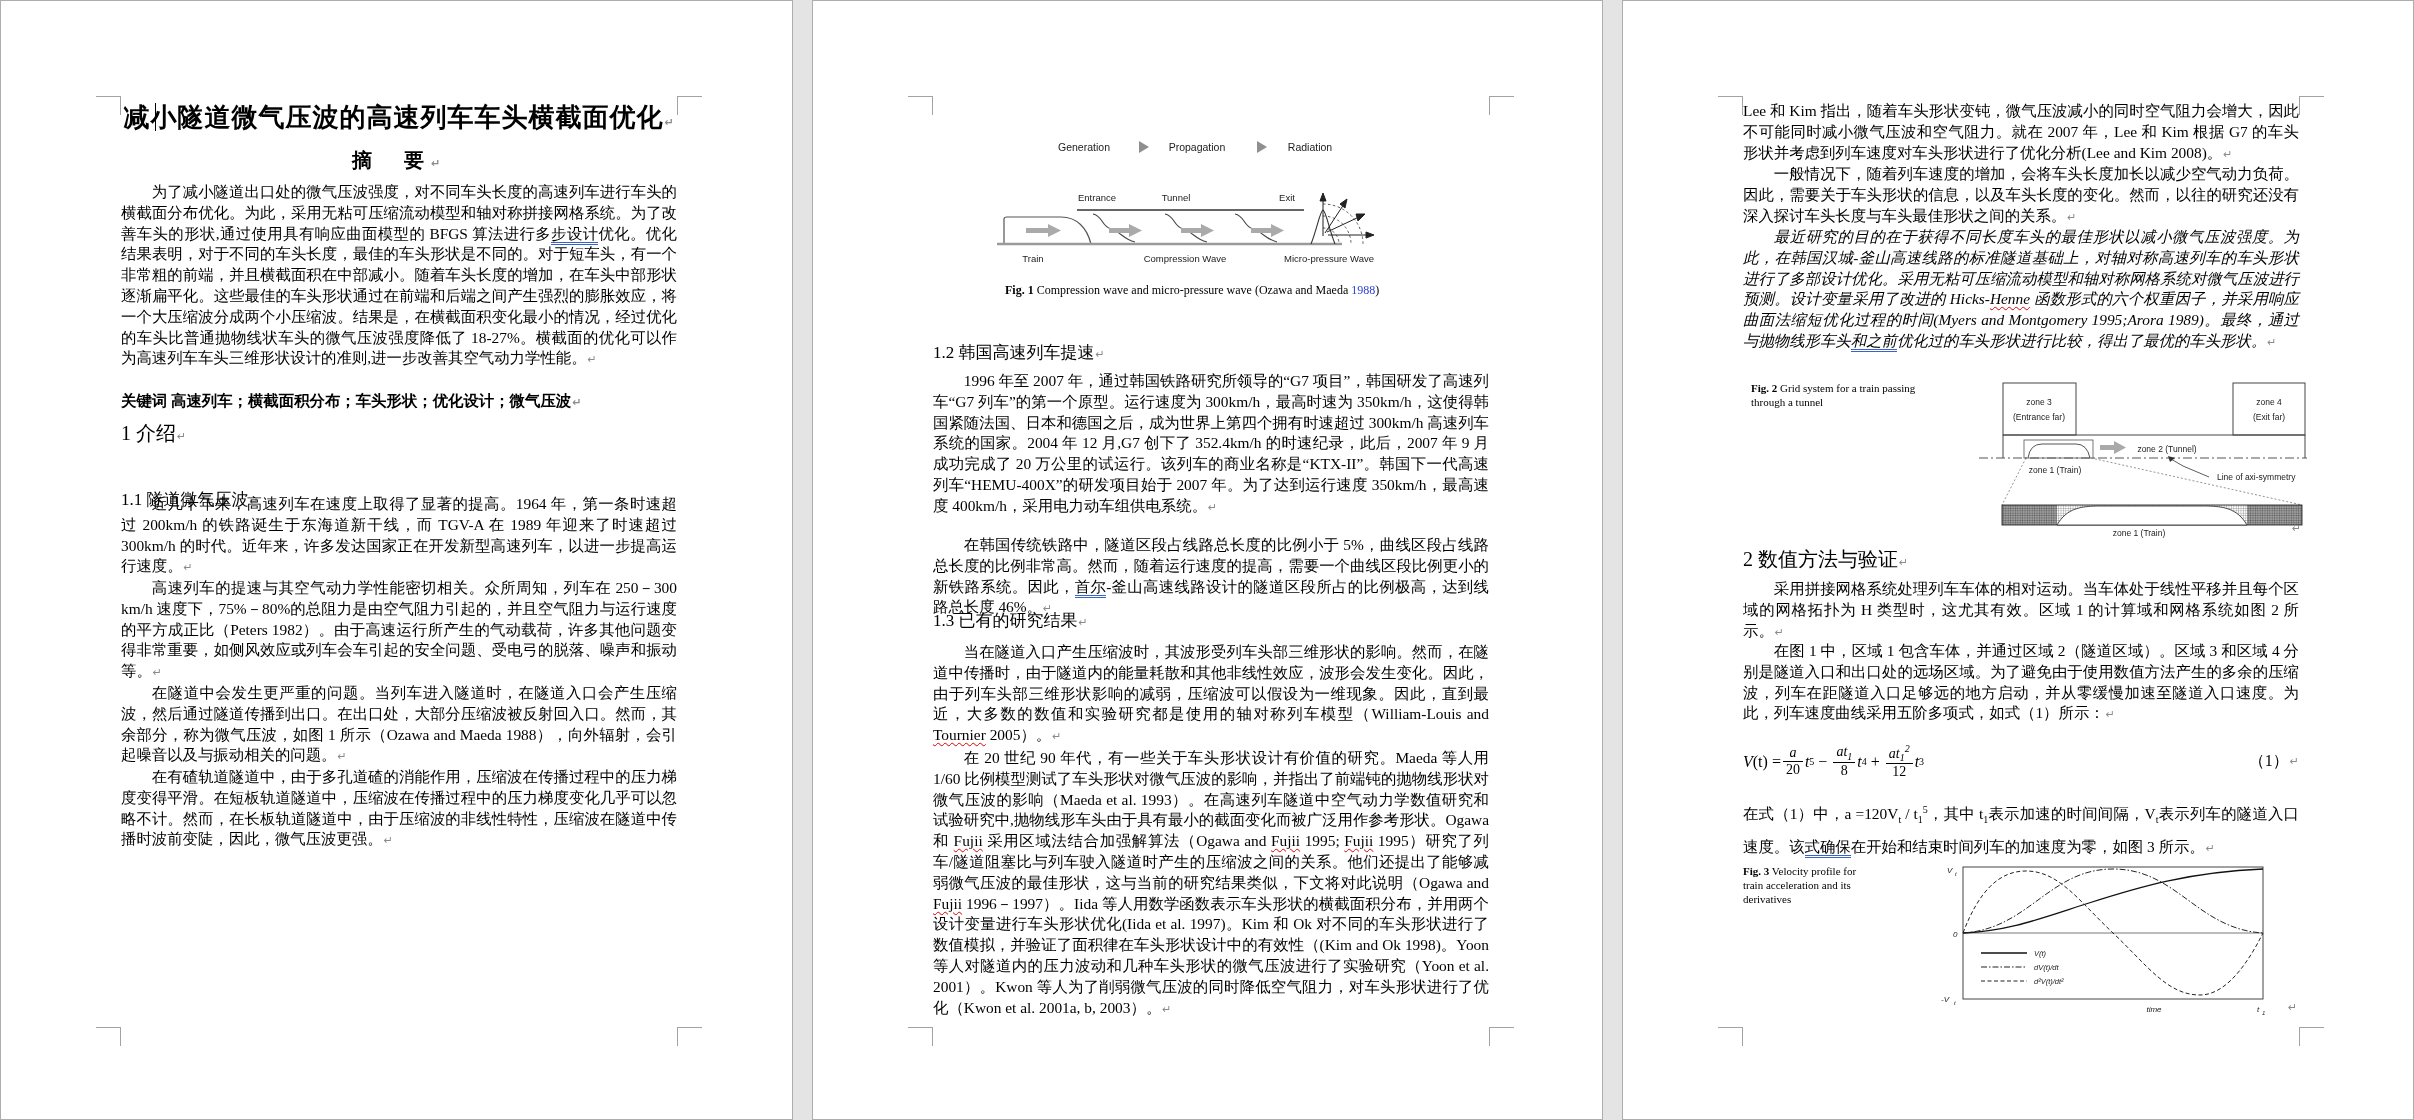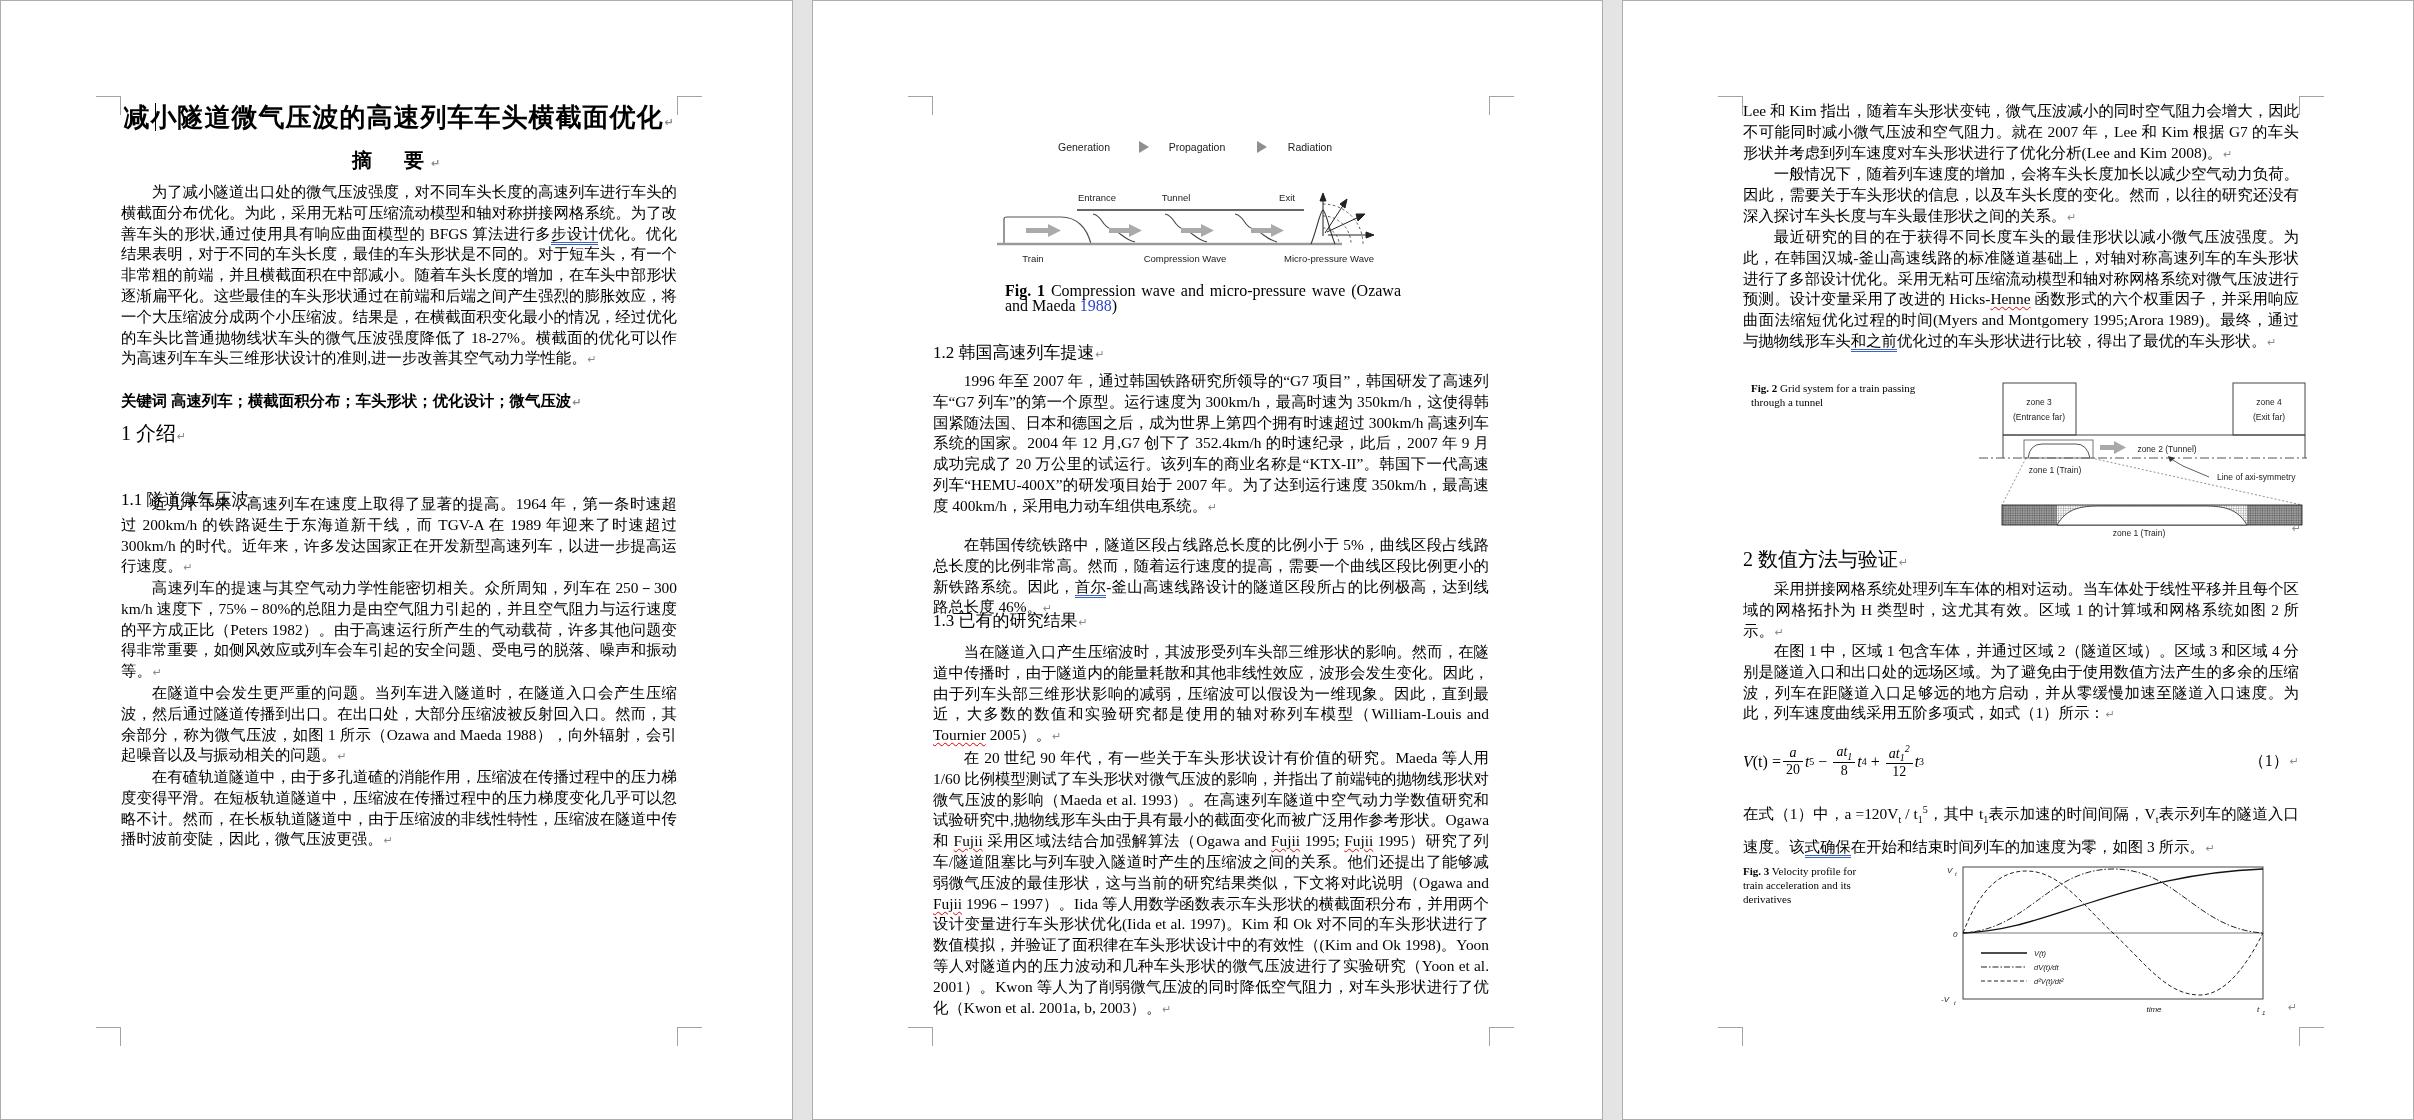--- a/index.html
+++ b/index.html
@@ -19,21 +19,21 @@
   .h1{font-size:20px;}
   .h2{font-size:17px;}
   .para{font-size:15.4px;line-height:20.8px;text-align:justify;text-justify:inter-ideograph;}
   .ind{text-indent:2em;}
   .bold{font-weight:bold;}
   .pilc::after{content:"↵";color:#8a8a8a;font-size:11px;margin-left:1px;font-family:"DejaVu Sans",sans-serif;}
   .rev{border-bottom:3px double #3a62c9;}
   .sp{text-decoration:underline wavy #dd0000 1px;text-underline-offset:2px;}
   .link{color:#2b3fd0;}
   .caret{position:absolute;width:1px;height:28px;background:#000;}
-  .figcap{font-size:16px;line-height:15px;text-align:justify;}
+  .figcap{font-size:12px;line-height:15px;text-align:justify;}
   .figcap-s{font-size:11px;line-height:14px;}
   svg text{font-family:"Liberation Sans","DejaVu Sans",sans-serif;fill:#222;}
   
   .eq{position:absolute;display:flex;align-items:center;width:556px;font-size:16px;}
   .eq .m{font-style:italic;}
   .eq .grow{flex:1;}
   .frac{display:inline-block;text-align:center;vertical-align:middle;font-size:14px;margin:0 2px;}
   .frac .den{border-top:1px solid #000;display:block;padding:0 3px;}
   .frac .num{display:block;padding:0 3px;}
   sup,sub{font-size:10px;}
@@ -134,21 +134,21 @@
   </div>
 
   <div class="page" style="left:1622px;width:792px;">
     <div class="cm tl"></div>
     <div class="cm tr"></div>
     <div class="cm bl"></div>
     <div class="cm br"></div>
     <div class="ta">
       <div class="blk para pilc" style="top:100px;"><span>Lee 和 Kim 指出，随着车头形状变钝，微气压波减小的同时空气阻力会增大，因此不可能同时减小微气压波和空气阻力。就在 2007 年，Lee 和 Kim 根据 G7 的车头形状并考虑到列车速度对车头形状进行了优化分析(Lee and Kim 2008)。</span></div>
       <div class="blk para ind pilc" style="top:163px;"><span>一般情况下，随着列车速度的增加，会将车头长度加长以减少空气动力负荷。因此，需要关于车头形状的信息，以及车头长度的变化。然而，以往的研究还没有深入探讨车头长度与车头最佳形状之间的关系。</span></div>
-      <div class="blk para ind pilc" style="top:226px;"><span>最近研究的目的在于获得不同长度车头的最佳形状以减小微气压波强度。为此，在韩国汉城-釜山高速线路的标准隧道基础上，对轴对称高速列车的车头形状进行了多部设计优化。采用无粘可压缩流动模型和轴对称网格系统对微气压波进行预测。设计变量采用了改进的 Hicks-</span><span class="sp">Henne</span><span> 函数形式的六个权重因子，并采用响应曲面法缩短优化过程的时间(Myers and Montgomery 1995;Arora 1989)。最终，通过与抛物线形车头</span><span class="rev">和之前</span><span>优化过的车头形状进行比较，得出了最优的车头形状。</span></div>
+      <div class="blk para ind pilc" style="top:226px;font-style:italic;"><span>最近研究的目的在于获得不同长度车头的最佳形状以减小微气压波强度。为此，在韩国汉城-釜山高速线路的标准隧道基础上，对轴对称高速列车的车头形状进行了多部设计优化。采用无粘可压缩流动模型和轴对称网格系统对微气压波进行预测。设计变量采用了改进的 Hicks-</span><span class="sp">Henne</span><span> 函数形式的六个权重因子，并采用响应曲面法缩短优化过程的时间(Myers and Montgomery 1995;Arora 1989)。最终，通过与抛物线形车头</span><span class="rev">和之前</span><span>优化过的车头形状进行比较，得出了最优的车头形状。</span></div>
 
       <div class="blk" style="top:375px;height:168px;margin-left:8px;">
         <div class="figcap-s" style="position:absolute;left:0;top:5px;width:175px;"><span class="bold">Fig. 2</span><span> Grid system for a train passing through a tunnel</span></div>
         <svg width="556" height="165" viewBox="0 0 556 165" style="position:absolute;left:0;top:0;">
 
           <rect x="252" y="7" width="73" height="52" fill="#fff" stroke="#444" stroke-width="1"></rect>
           <text x="288" y="29" font-size="8.5" text-anchor="middle">zone 3</text>
           <text x="288" y="44" font-size="8.5" text-anchor="middle">(Entrance far)</text>
           <rect x="482" y="7" width="72" height="52" fill="#fff" stroke="#444" stroke-width="1"></rect>
           <text x="518" y="29" font-size="8.5" text-anchor="middle">zone 4</text>

